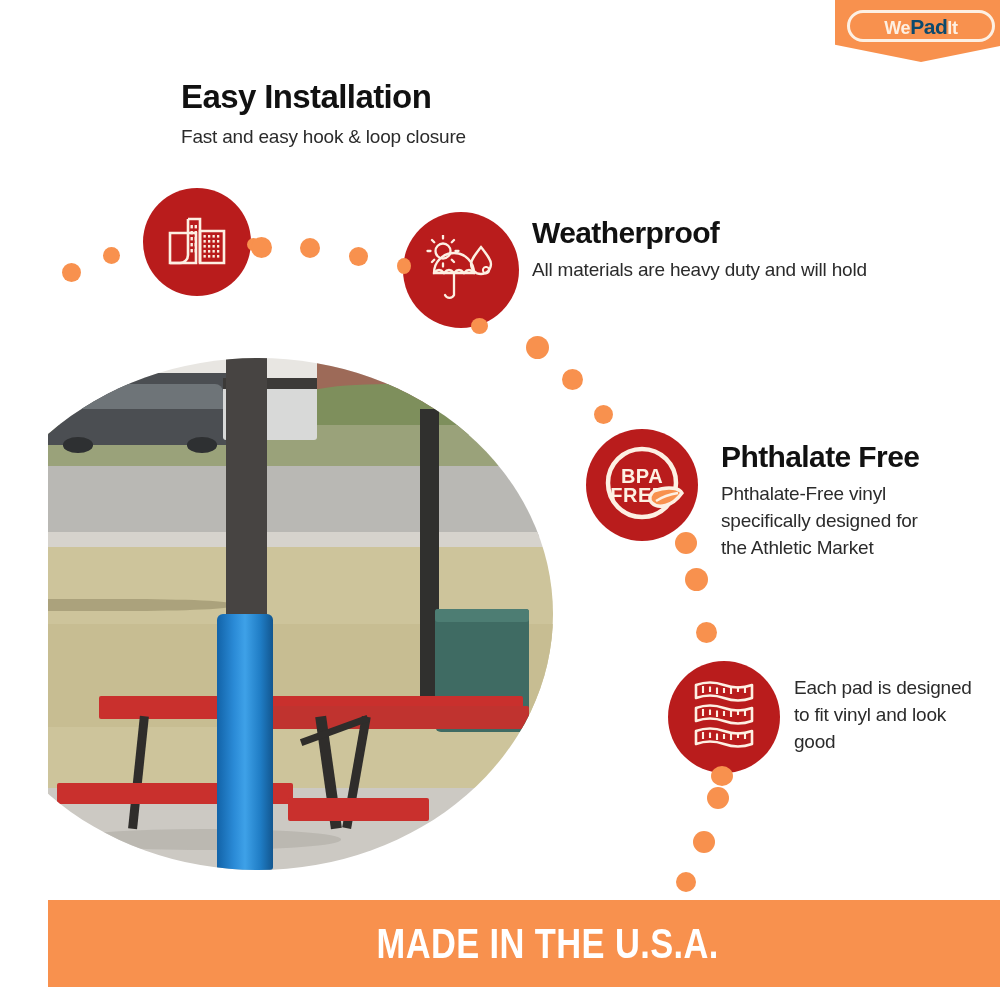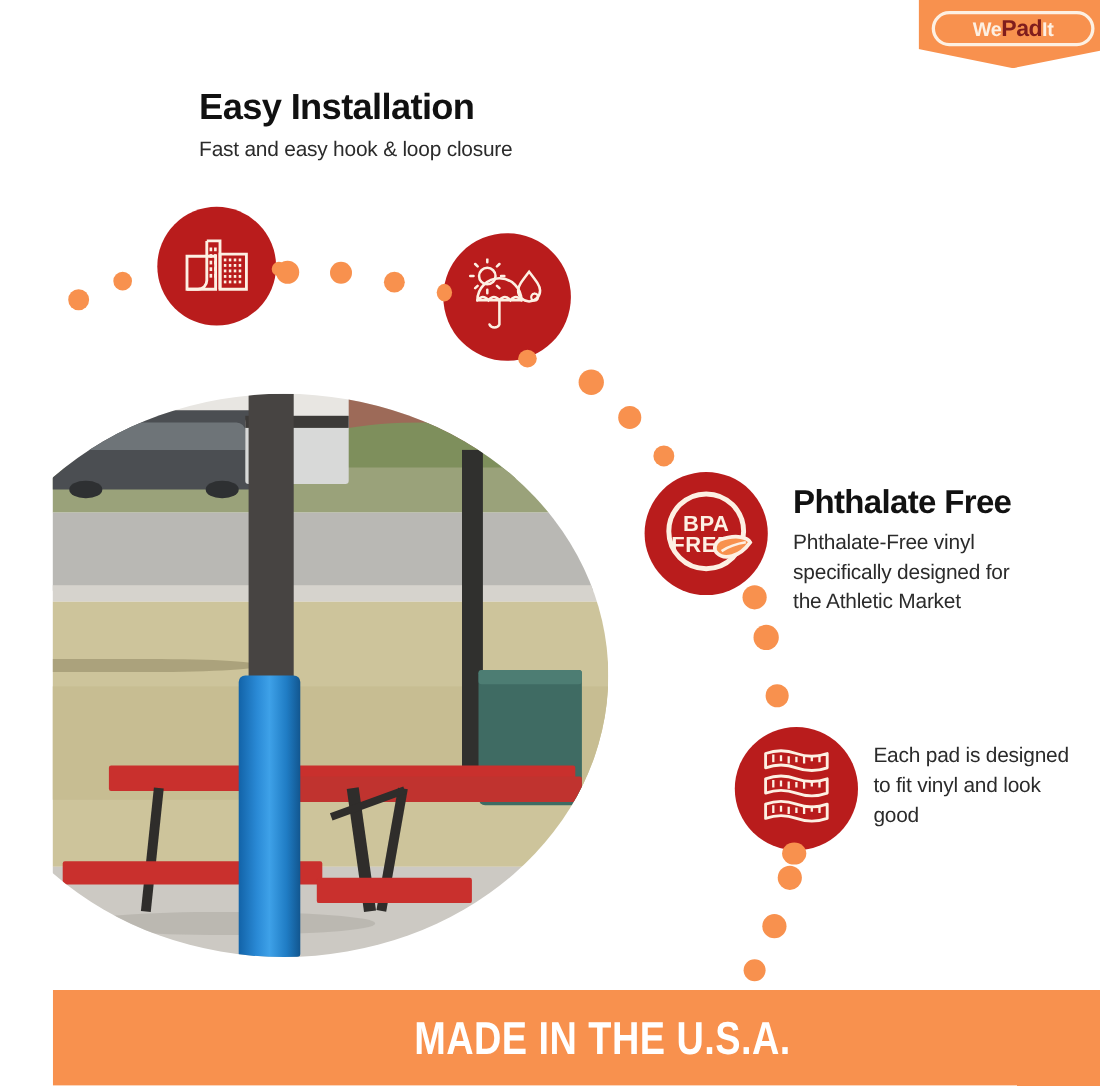--- a/index.html
+++ b/index.html
@@ -51,21 +51,21 @@
     font-size: 19px;
     line-height: 1;
     letter-spacing: -0.3px;
     white-space: nowrap;
     color: #FDF0E3;
     font-weight: 700;
     display: flex;
     align-items: baseline;
   }
   #brand-banner .logo-we { font-weight: 700; font-size: 18px; }
-  #brand-banner .logo-pad { font-weight: 800; font-size: 21px; color: #7f1d1d; letter-spacing: -0.5px; text-align: center; }
+  #brand-banner .logo-pad { font-weight: 800; font-size: 21px; color: #0c4a6e; letter-spacing: -0.5px; text-align: center; }
   #brand-banner .logo-it { font-weight: 700; font-size: 18px; }
 
   
   .feature-title {
     font-weight: 700;
     color: #111111;
     letter-spacing: -0.6px;
     margin: 0;
   }
   .feature-desc {
@@ -269,21 +269,22 @@
         <rect x="37.5" y="40" width="2.3" height="2.6"></rect>
           <rect x="42" y="40" width="2.3" height="2.6"></rect>
           <rect x="46.5" y="40" width="2.3" height="2.6"></rect>
           <rect x="51" y="40" width="2.3" height="2.6"></rect>
       </g>
     </svg>
   </div>
   <div class="badge-nub" style="left:199px; top:238px; width:13px; height:13px;"></div>
 
   <div id="weatherproof-block">
-    <p class="feature-desc"><br></p>
+    <h2 class="feature-title">Weatherproof</h2>
+    <p class="feature-desc"><span>All materials are heavy duty and will hold</span><br></p>
   </div>
 
   <div class="icon-badge" id="badge-weather">
     <svg width="74" height="70" viewBox="0 0 74 70" fill="none" stroke="#FDF0E3" stroke-width="2.3" stroke-linecap="round">
       <circle cx="19" cy="16" r="7.5"></circle>
       <path d="M19 3.5 V0.5 M19 31.5 V28.5 M6.5 16 H3.5 M34.5 16 H31.5 M10.2 7.2 L8 5 M27.8 24.8 L30 27 M27.8 7.2 L30 5 M10.2 24.8 L8 27"></path>
       <path d="M10 38 a20 20 0 0 1 40 0 Z" fill="none"></path>
       <path d="M10 38 q5 -6 10 0 q5 -6 10 0 q5 -6 10 0 q5 -6 10 0" fill="none"></path>
       <path d="M30 38 V60 a5 5 0 0 1 -9 0"></path>
       <path d="M57 12 c7 9 10 13 10 17 a10 10 0 0 1 -20 0 c0 -4 3 -8 10 -17 Z" fill="none"></path>

